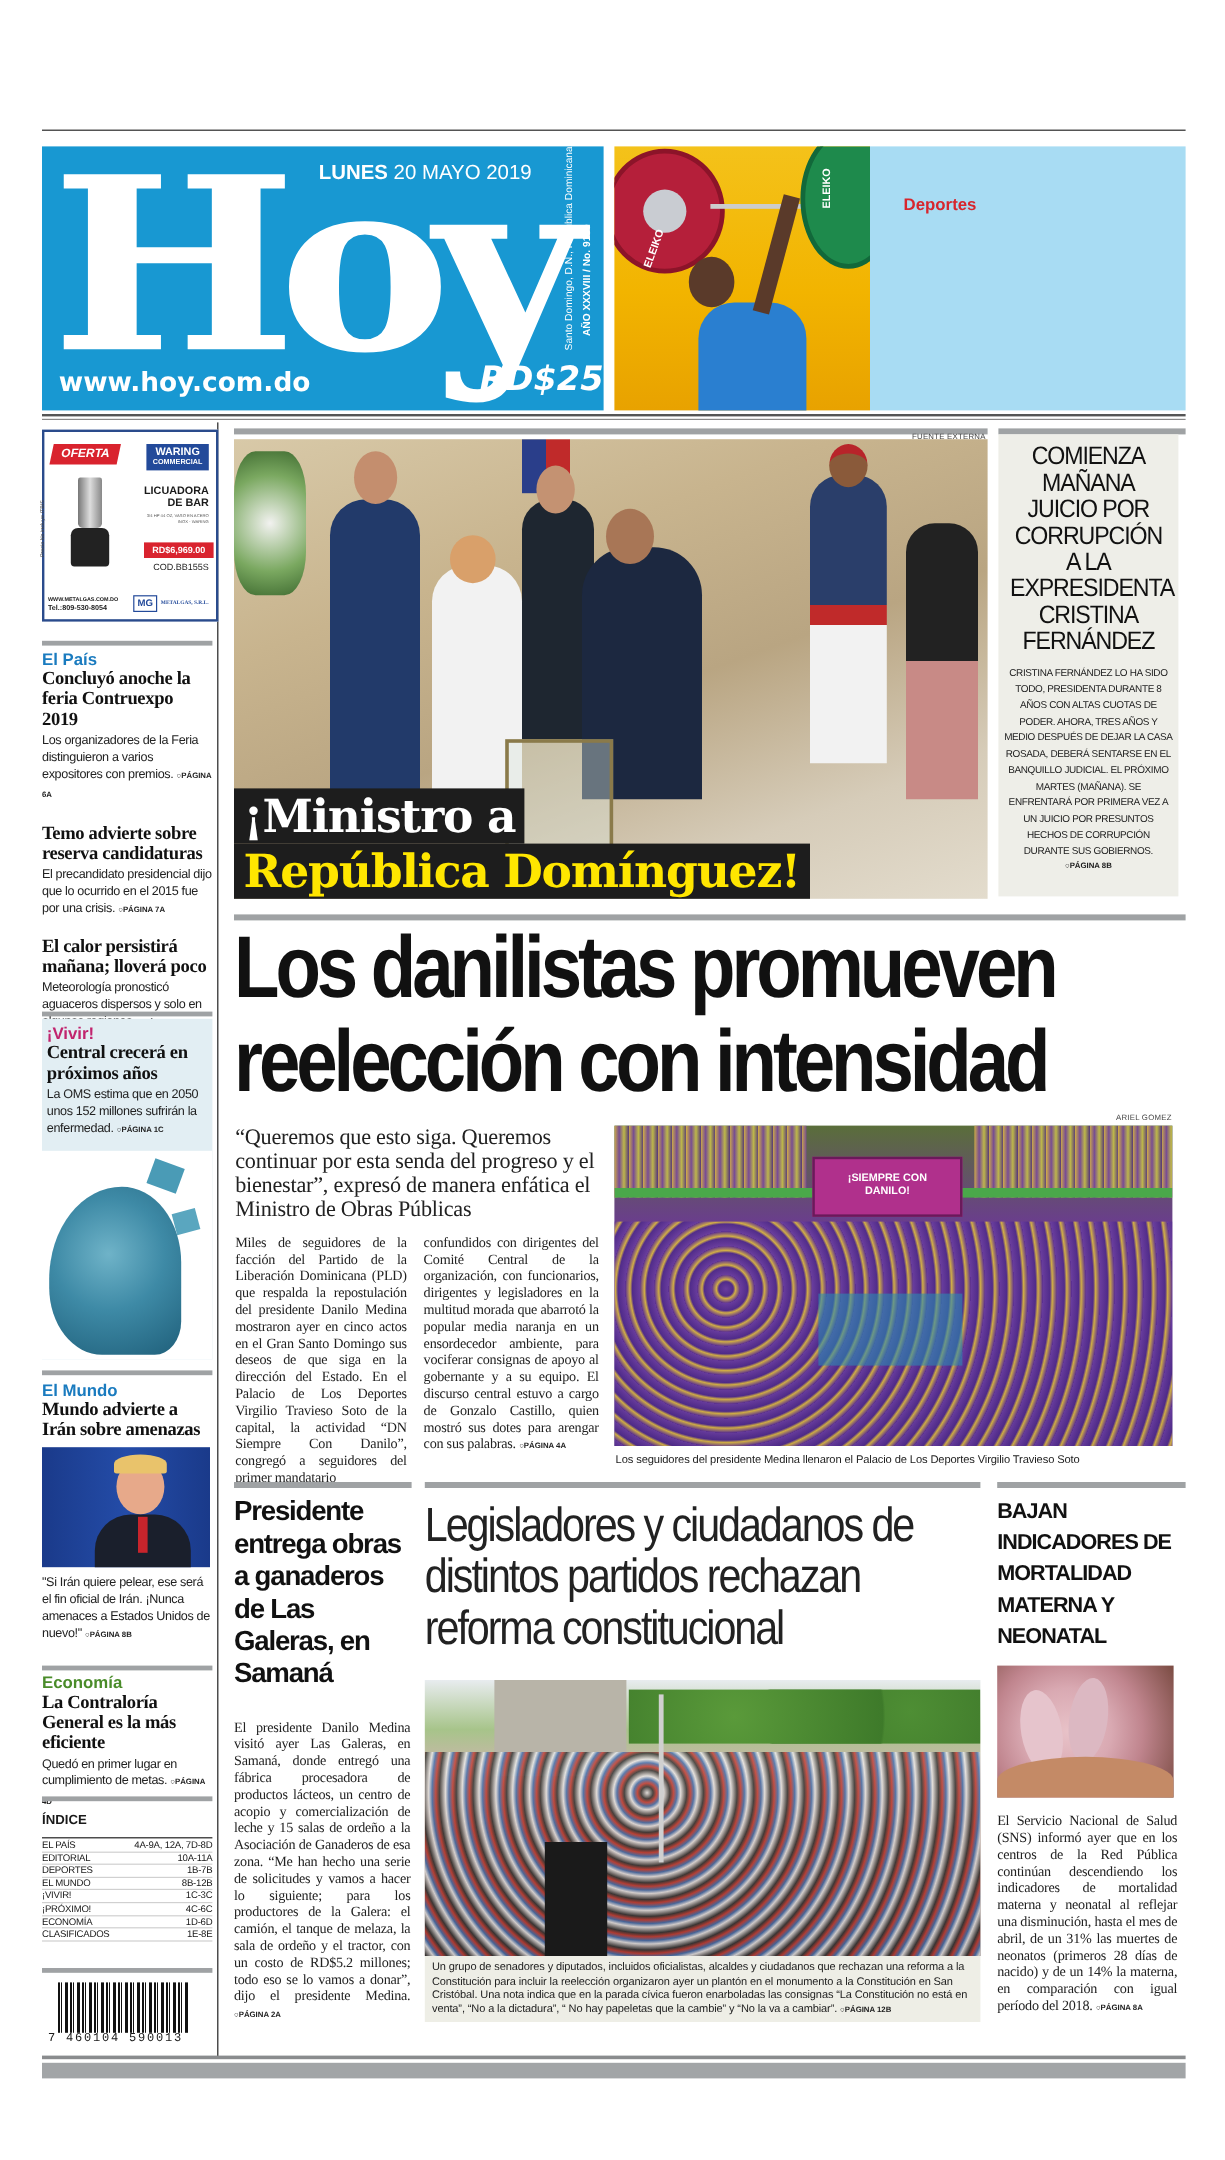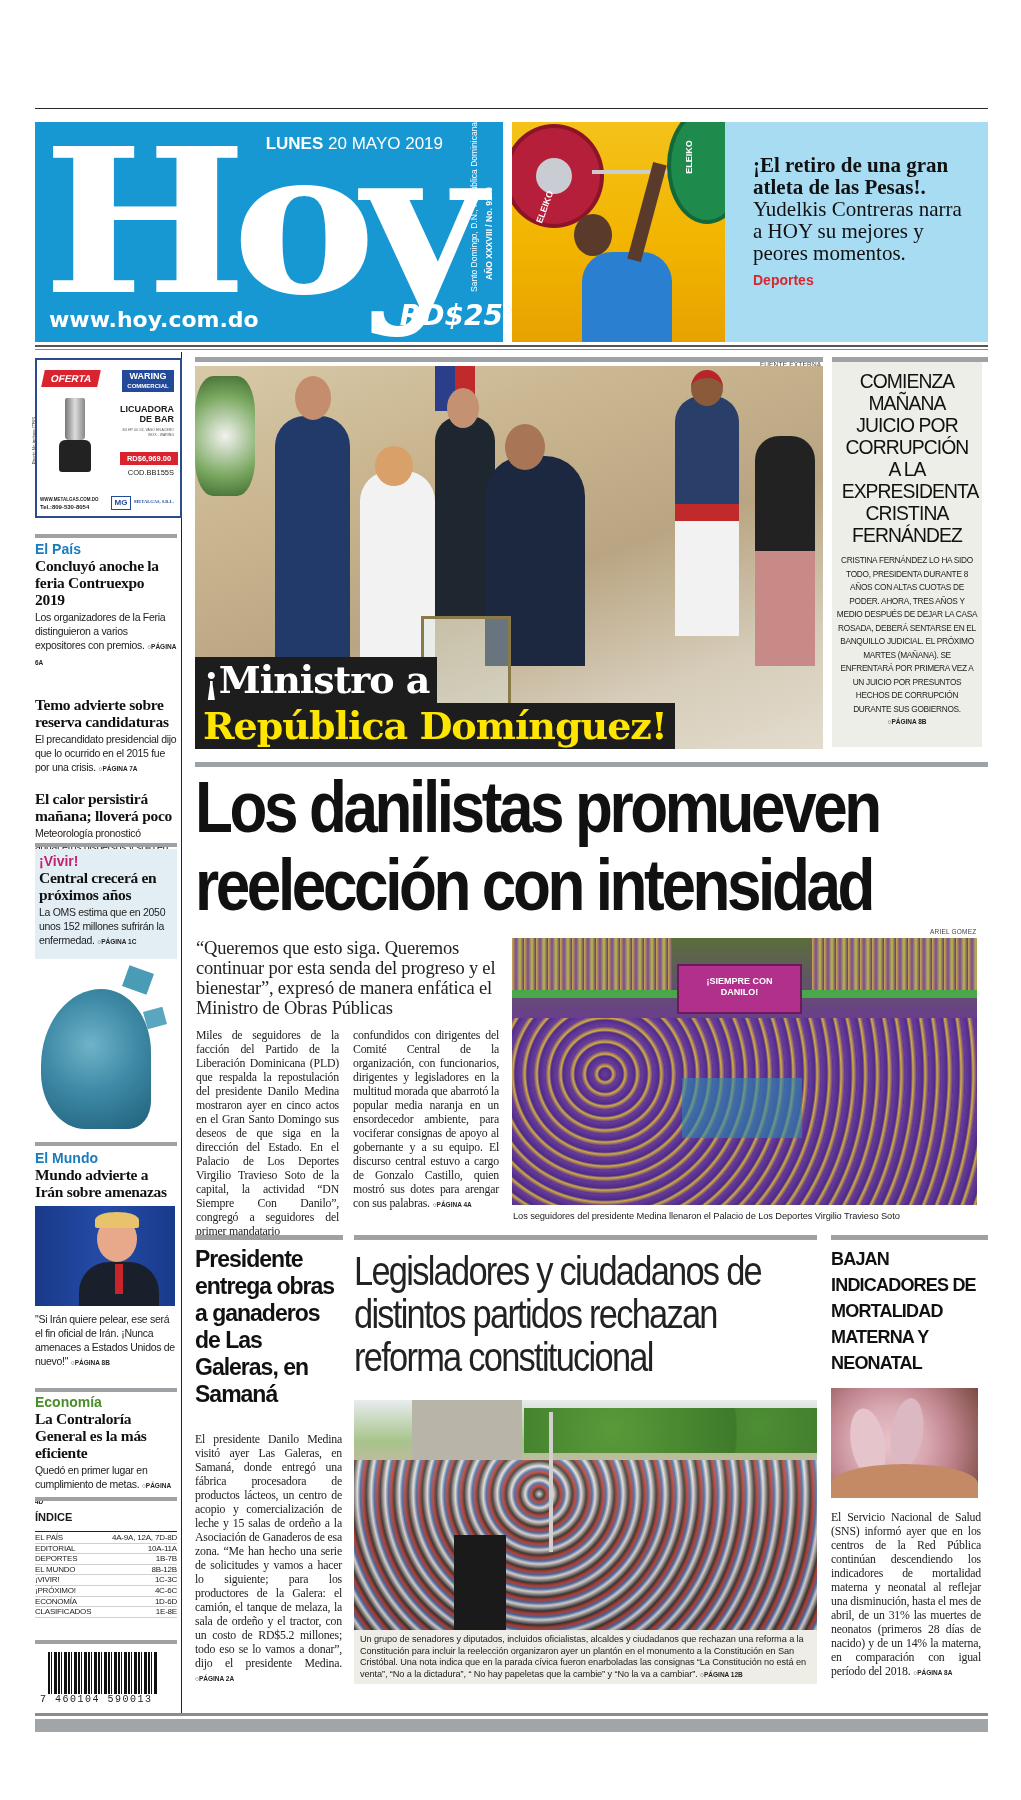--- a/index.html
+++ b/index.html
@@ -102,21 +102,20 @@
   <div class="abs" style="left:24px;top:36px;width:36px;height:36px;border-radius:50%;background:#c9ccd2;"></div>
   <div class="abs" style="left:16px;top:80px;color:#fff;font-size:9px;font-weight:700;font-family:'Liberation Sans',sans-serif;transform:rotate(-70deg);">ELEIKO</div>
   <div class="abs" style="left:80px;top:48px;width:100px;height:4px;background:#ccc;"></div>
   <div class="abs" style="left:155px;top:-14px;width:80px;height:116px;border-radius:50%;background:#1e8a4c;border:4px solid #12683a;"></div>
   <div class="abs" style="left:160px;top:30px;color:#fff;font-size:9px;font-weight:700;font-family:'Liberation Sans',sans-serif;transform:rotate(-90deg);">ELEIKO</div>
   <div class="abs" style="left:62px;top:92px;width:38px;height:42px;border-radius:50%;background:#5a3a2a;"></div>
   <div class="abs" style="left:70px;top:130px;width:90px;height:95px;border-radius:30px 30px 0 0;background:#2a7fd0;"></div>
   <div class="abs" style="left:128px;top:40px;width:14px;height:100px;background:#5a3a2a;transform:rotate(15deg);"></div>
 </div>
 <div id="teaser-box" class="abs">
-  <div id="teaser-text"><b>¡El retiro de una gran atleta de las Pesas!.</b><span> Yudelkis Contreras narra a HOY su mejores y peores momentos.</span></div>
   <div id="teaser-section">Deportes</div>
 </div>
 
 <div class="abs" style="left:35px;top:345px;width:953px;height:2px;background:#555;"></div>
 <div class="abs" style="left:35px;top:349px;width:953px;height:1px;background:#888;"></div>
 
 <div class="abs" style="left:181px;top:352px;width:1px;height:1362px;background:#222;"></div>
 
 <div id="ad" class="abs">
   <div class="abs oferta">OFERTA</div>
@@ -137,21 +136,21 @@
   <div class="abs" style="left:97px;top:139px;font-size:4.5px;font-weight:700;color:#234a9a;font-family:'Liberation Serif',serif;">METALGAS, S.R.L.</div>
 </div>
 
 <div class="abs sec-bar" style="left:35px;top:534px;width:142px;height:4px;"></div>
 <div class="abs side-sec" style="top:541px;">
   <div class="kicker" style="color:#1a7bbf;">El País</div>
   <div>
     <div class="side-head">Concluyó anoche la feria Contruexpo 2019</div>
     <div class="side-body"><span>Los organizadores de la Feria distinguieron a varios expositores con premios.</span> <span class="pg">○PÁGINA 6A</span></div>
   </div>
-  <div style="margin-top:26px;">
+  <div style="margin-top:16px;">
     <div class="side-head">Temo advierte sobre reserva candidaturas</div>
     <div class="side-body"><span>El precandidato presidencial dijo que lo ocurrido en el 2015 fue por una crisis.</span> <span class="pg">○PÁGINA 7A</span></div>
   </div>
   <div style="margin-top:14px;">
     <div class="side-head">El calor persistirá mañana; lloverá poco</div>
     <div class="side-body"><span>Meteorología pronosticó aguaceros dispersos y solo en algunas regiones.</span> <span class="pg">○PÁGINA 4A</span></div>
   </div>
 </div>
 
 <div class="abs sec-bar" style="left:35px;top:843px;width:142px;height:4px;"></div>

